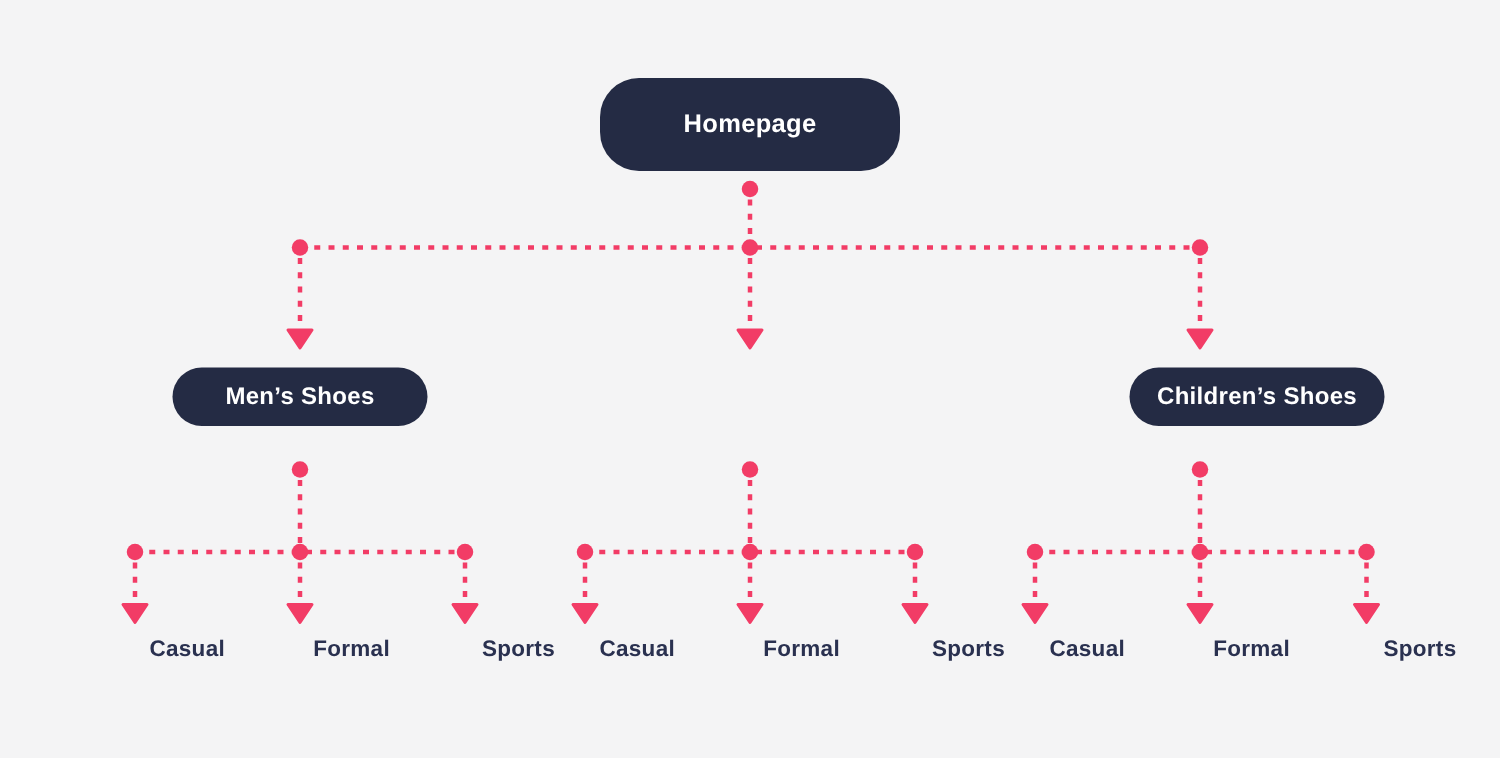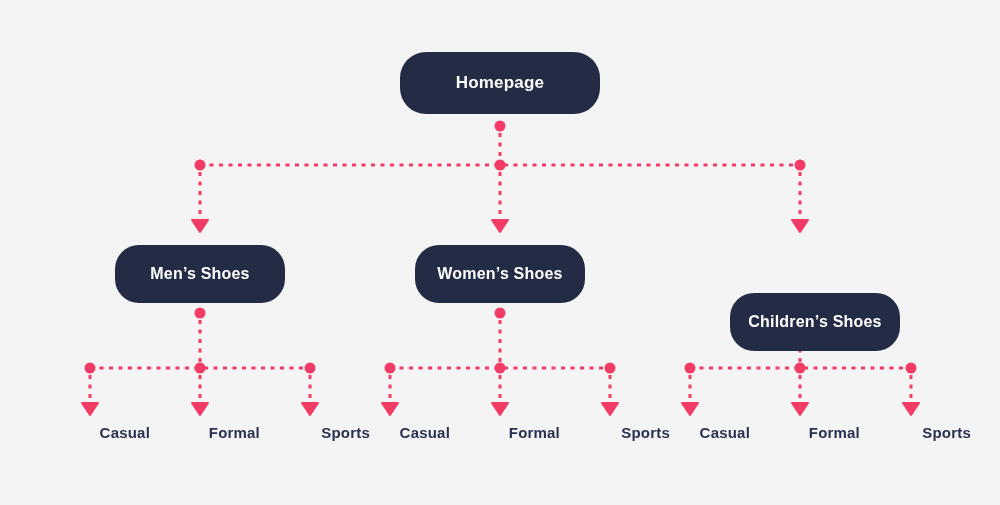--- a/index.html
+++ b/index.html
@@ -54,27 +54,27 @@
     letter-spacing: 0.2px;
   }
   .node-root {
     left: 400px; top: 52px;
     width: 200px; height: 62px;
     border-radius: 26px;
     font-size: 17px;
   }
   .node-branch {
     top: 245px;
-    width: 170px; height: 58px;
+    width: 170px; height: 39px;
     border-radius: 24px;
     font-size: 16px;
   }
   .node-branch.b0 { left: 115px; }
   .node-branch.b1 { left: 415px; }
-  .node-branch.b2 { left: 730px; margin-top: 48px; }
+  .node-branch.b2 { left: 753px; }
   .leaf {
     position: absolute;
     z-index: 1;
     top: 424px;
     width: 120px;
     text-align: right;
     font-weight: bold;
     font-size: 15px;
     color: var(--leaf-text);
     letter-spacing: 0.2px;
@@ -148,23 +148,20 @@
     </g>
   </svg>
 
   <div class="node node-root">
     <span>Homepage</span>
   </div>
 
   <div class="node node-branch b0">
     <span>Men’s Shoes</span>
   </div>
-  <div class="node node-branch b1">
-    <span>Women’s Shoes</span>
-  </div>
   <div class="node node-branch b2">
     <span>Children’s Shoes</span>
   </div>
 
   <div class="leaf" style="left:30px">Casual</div>
   <div class="leaf" style="left:140px">Formal</div>
   <div class="leaf" style="left:250px">Sports</div>
 
   <div class="leaf" style="left:330px">Casual</div>
   <div class="leaf" style="left:440px">Formal</div>

